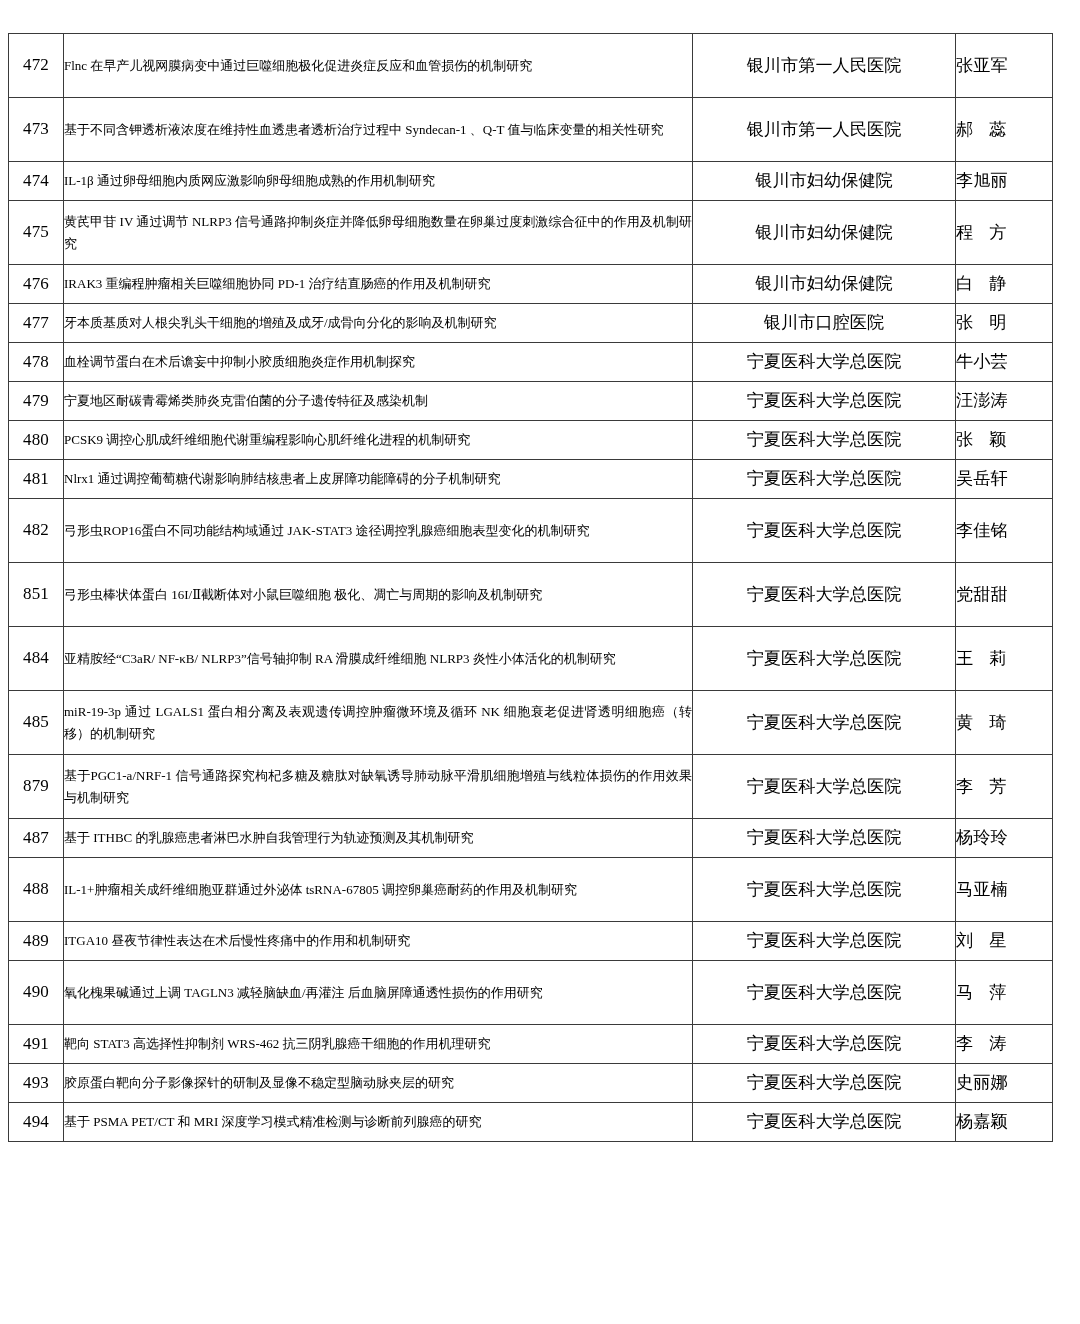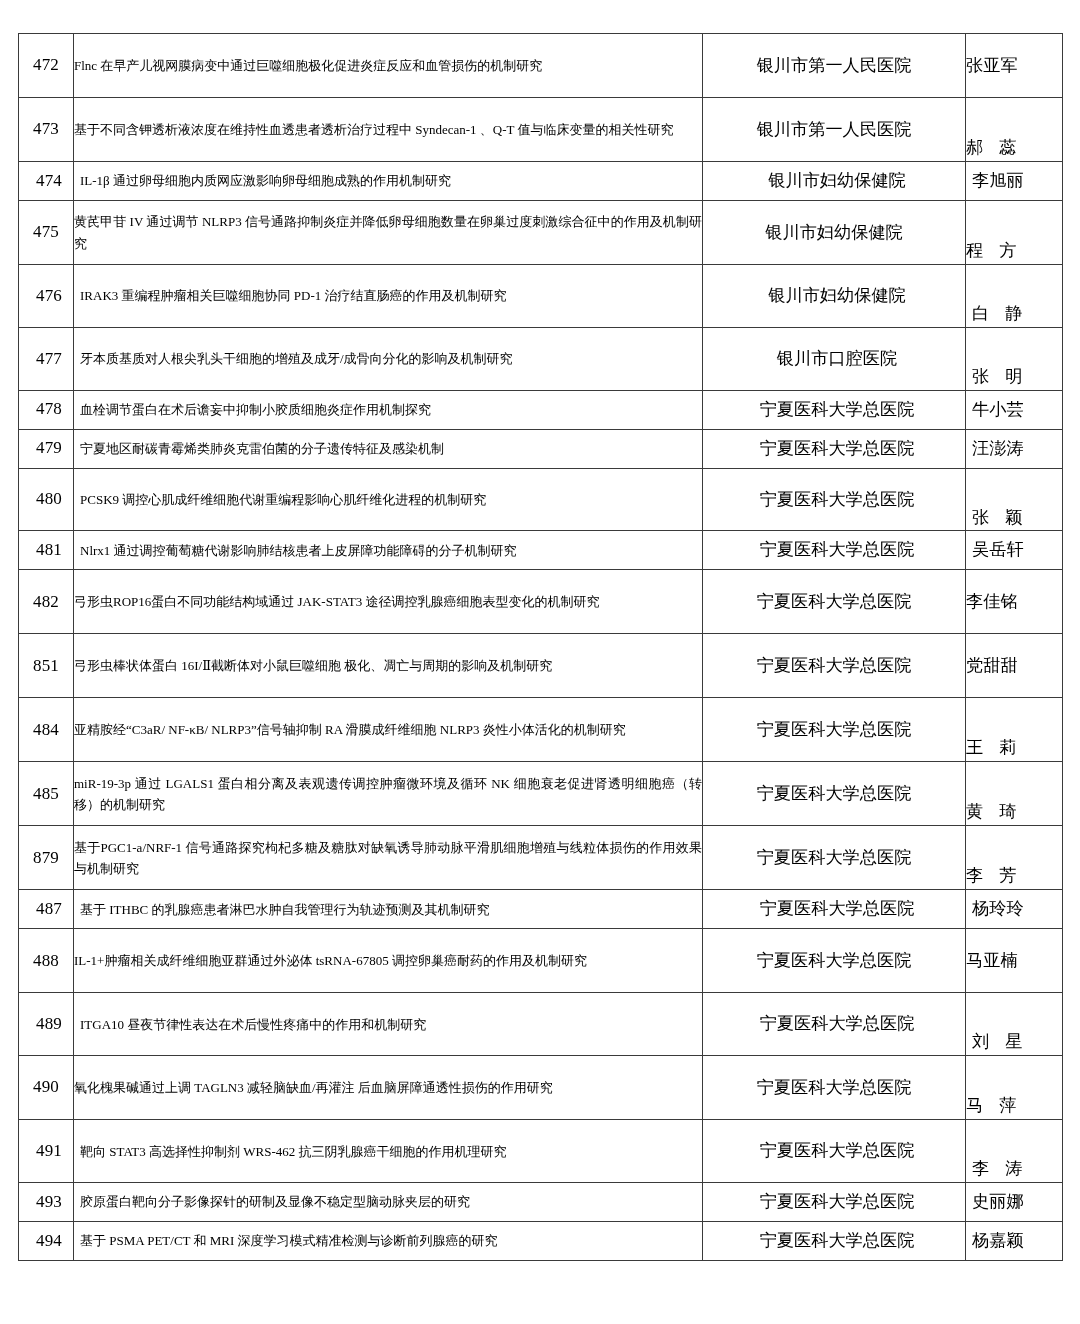--- a/index.html
+++ b/index.html
@@ -16,21 +16,21 @@
   }
   .page {
     position: relative;
     width: 1080px;
     height: 1324px;
     background: #ffffff;
     overflow: hidden;
   }
   .table-wrap {
     position: absolute;
-    left: 18px;
+    left: 8px;
     top: 33px;
     width: 1044px;
   }
   table.grid {
     border-collapse: collapse;
     width: 1044px;
     table-layout: fixed;
     border: 1.6px solid #1a1a1a;
   }
   table.grid td {
@@ -65,26 +65,26 @@
     padding: 7px 10px 7px 13px;
     white-space: nowrap;
     text-align: center;
   }
   .cell-name {
     font-size: 17.2px;
     line-height: 1.5;
     padding: 7px 8px;
     white-space: nowrap;
   }
-  .sp2 { display: inline-block; margin-top: 36px; }
+  .sp2 { display: inline-block; }
   .sp2 > i { font-style: normal; }
   .sp2 > i + i { margin-left: 16px; }
 
   
-  tr.r1 td { height: 38px; padding-left: 6px; }
+  tr.r1 td { height: 38px; }
   tr.r2 td { height: 63px; }
 </style>
 </head>
 <body>
 
 <div class="page">
   <div class="table-wrap">
     <table class="grid">
       <colgroup>
         <col class="c-num">

